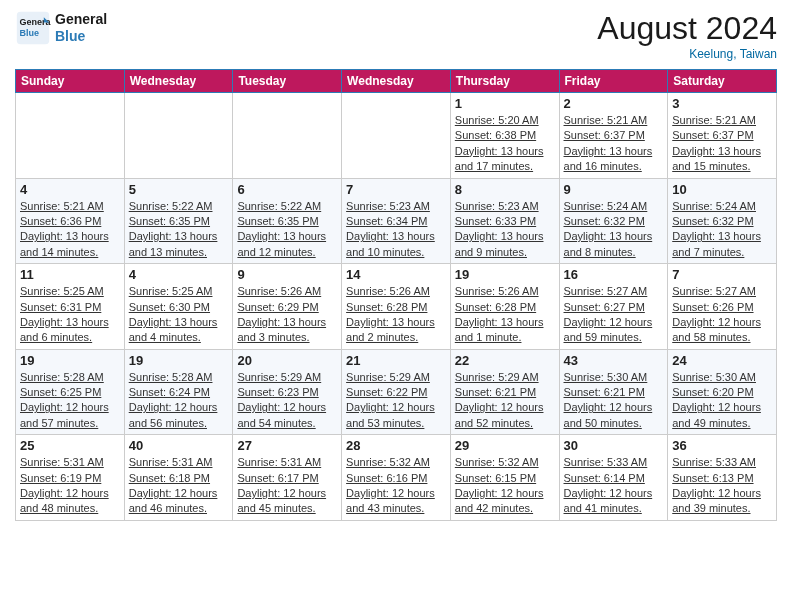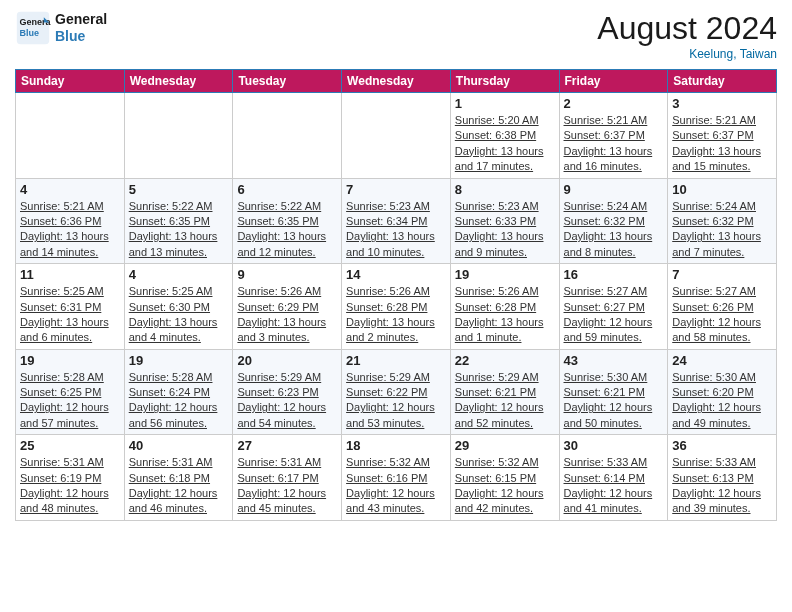--- a/index.html
+++ b/index.html
@@ -310,21 +310,21 @@
 and 46 minutes.</div>
           </td>
           <td>
             <div class="day-num">27</div>
             <div class="day-info" style="white-space: pre-line;">Sunrise: 5:31 AM
 Sunset: 6:17 PM
 Daylight: 12 hours
 and 45 minutes.</div>
           </td>
           <td>
-            <div class="day-num">18</div>
+            <div class="day-num">28</div>
             <div class="day-info" style="white-space: pre-line;">Sunrise: 5:32 AM
 Sunset: 6:16 PM
 Daylight: 12 hours
 and 43 minutes.</div>
           </td>
           <td>
             <div class="day-num">29</div>
             <div class="day-info" style="white-space: pre-line;">Sunrise: 5:32 AM
 Sunset: 6:15 PM
 Daylight: 12 hours

